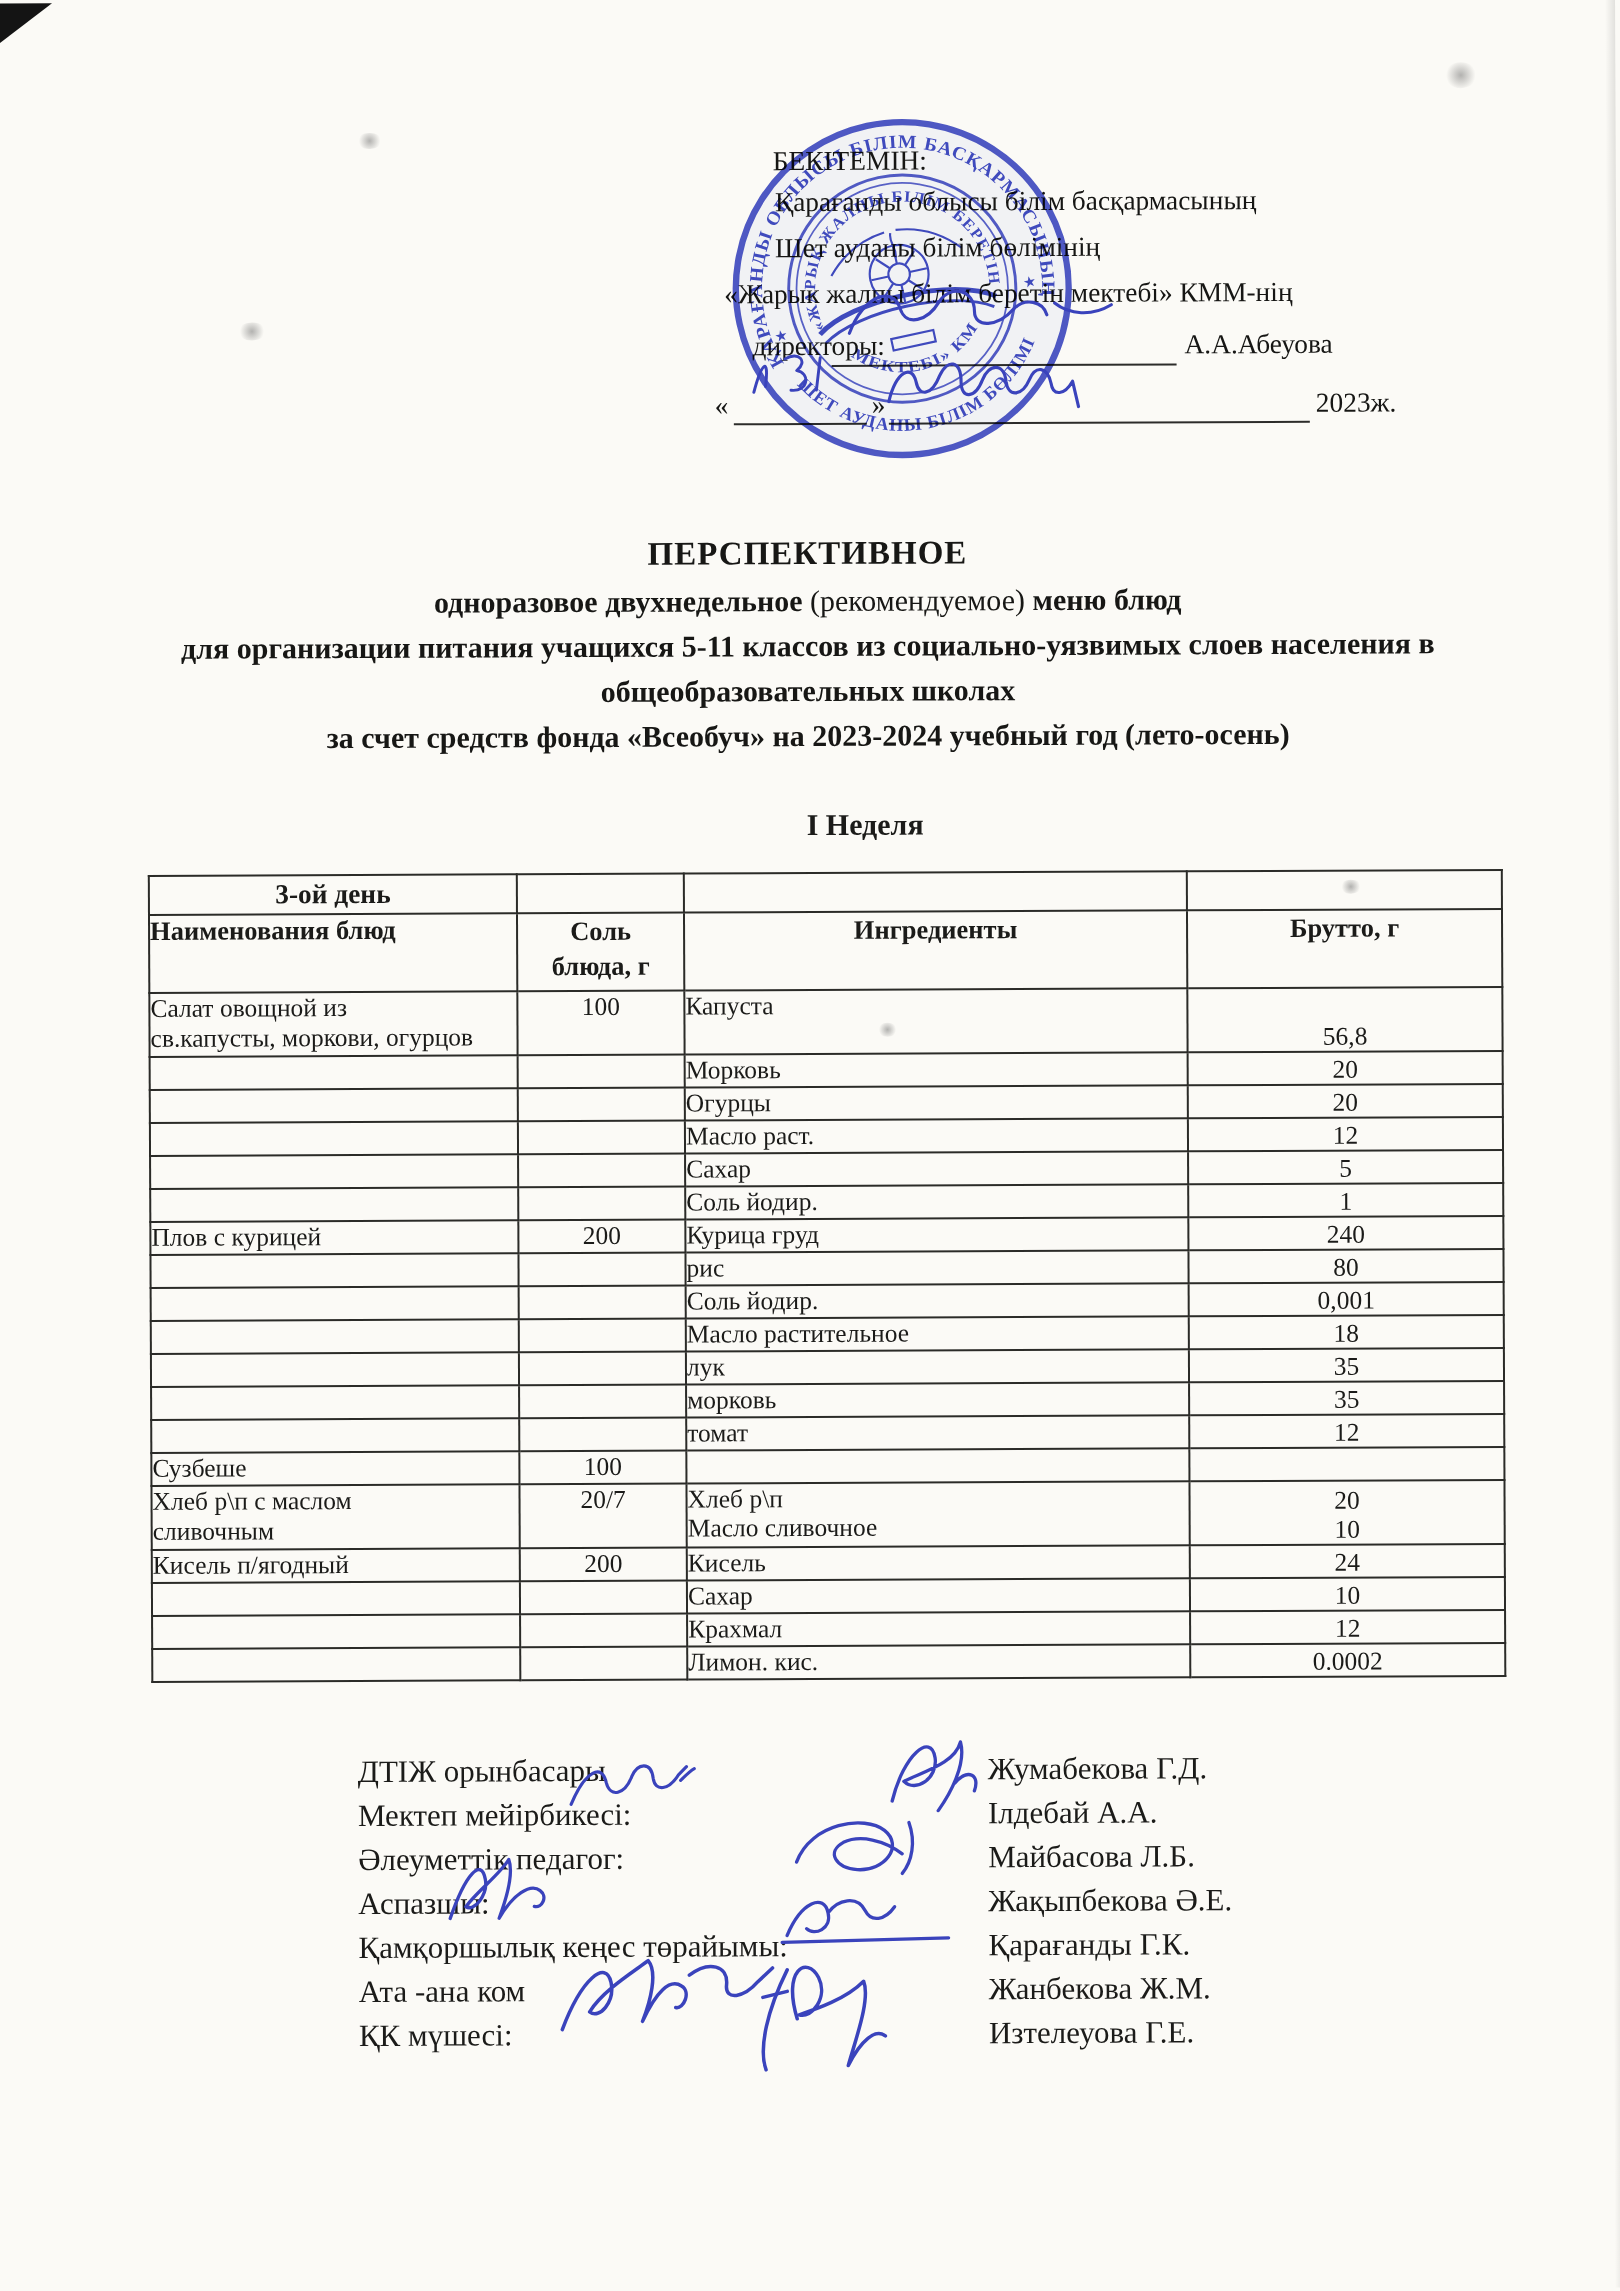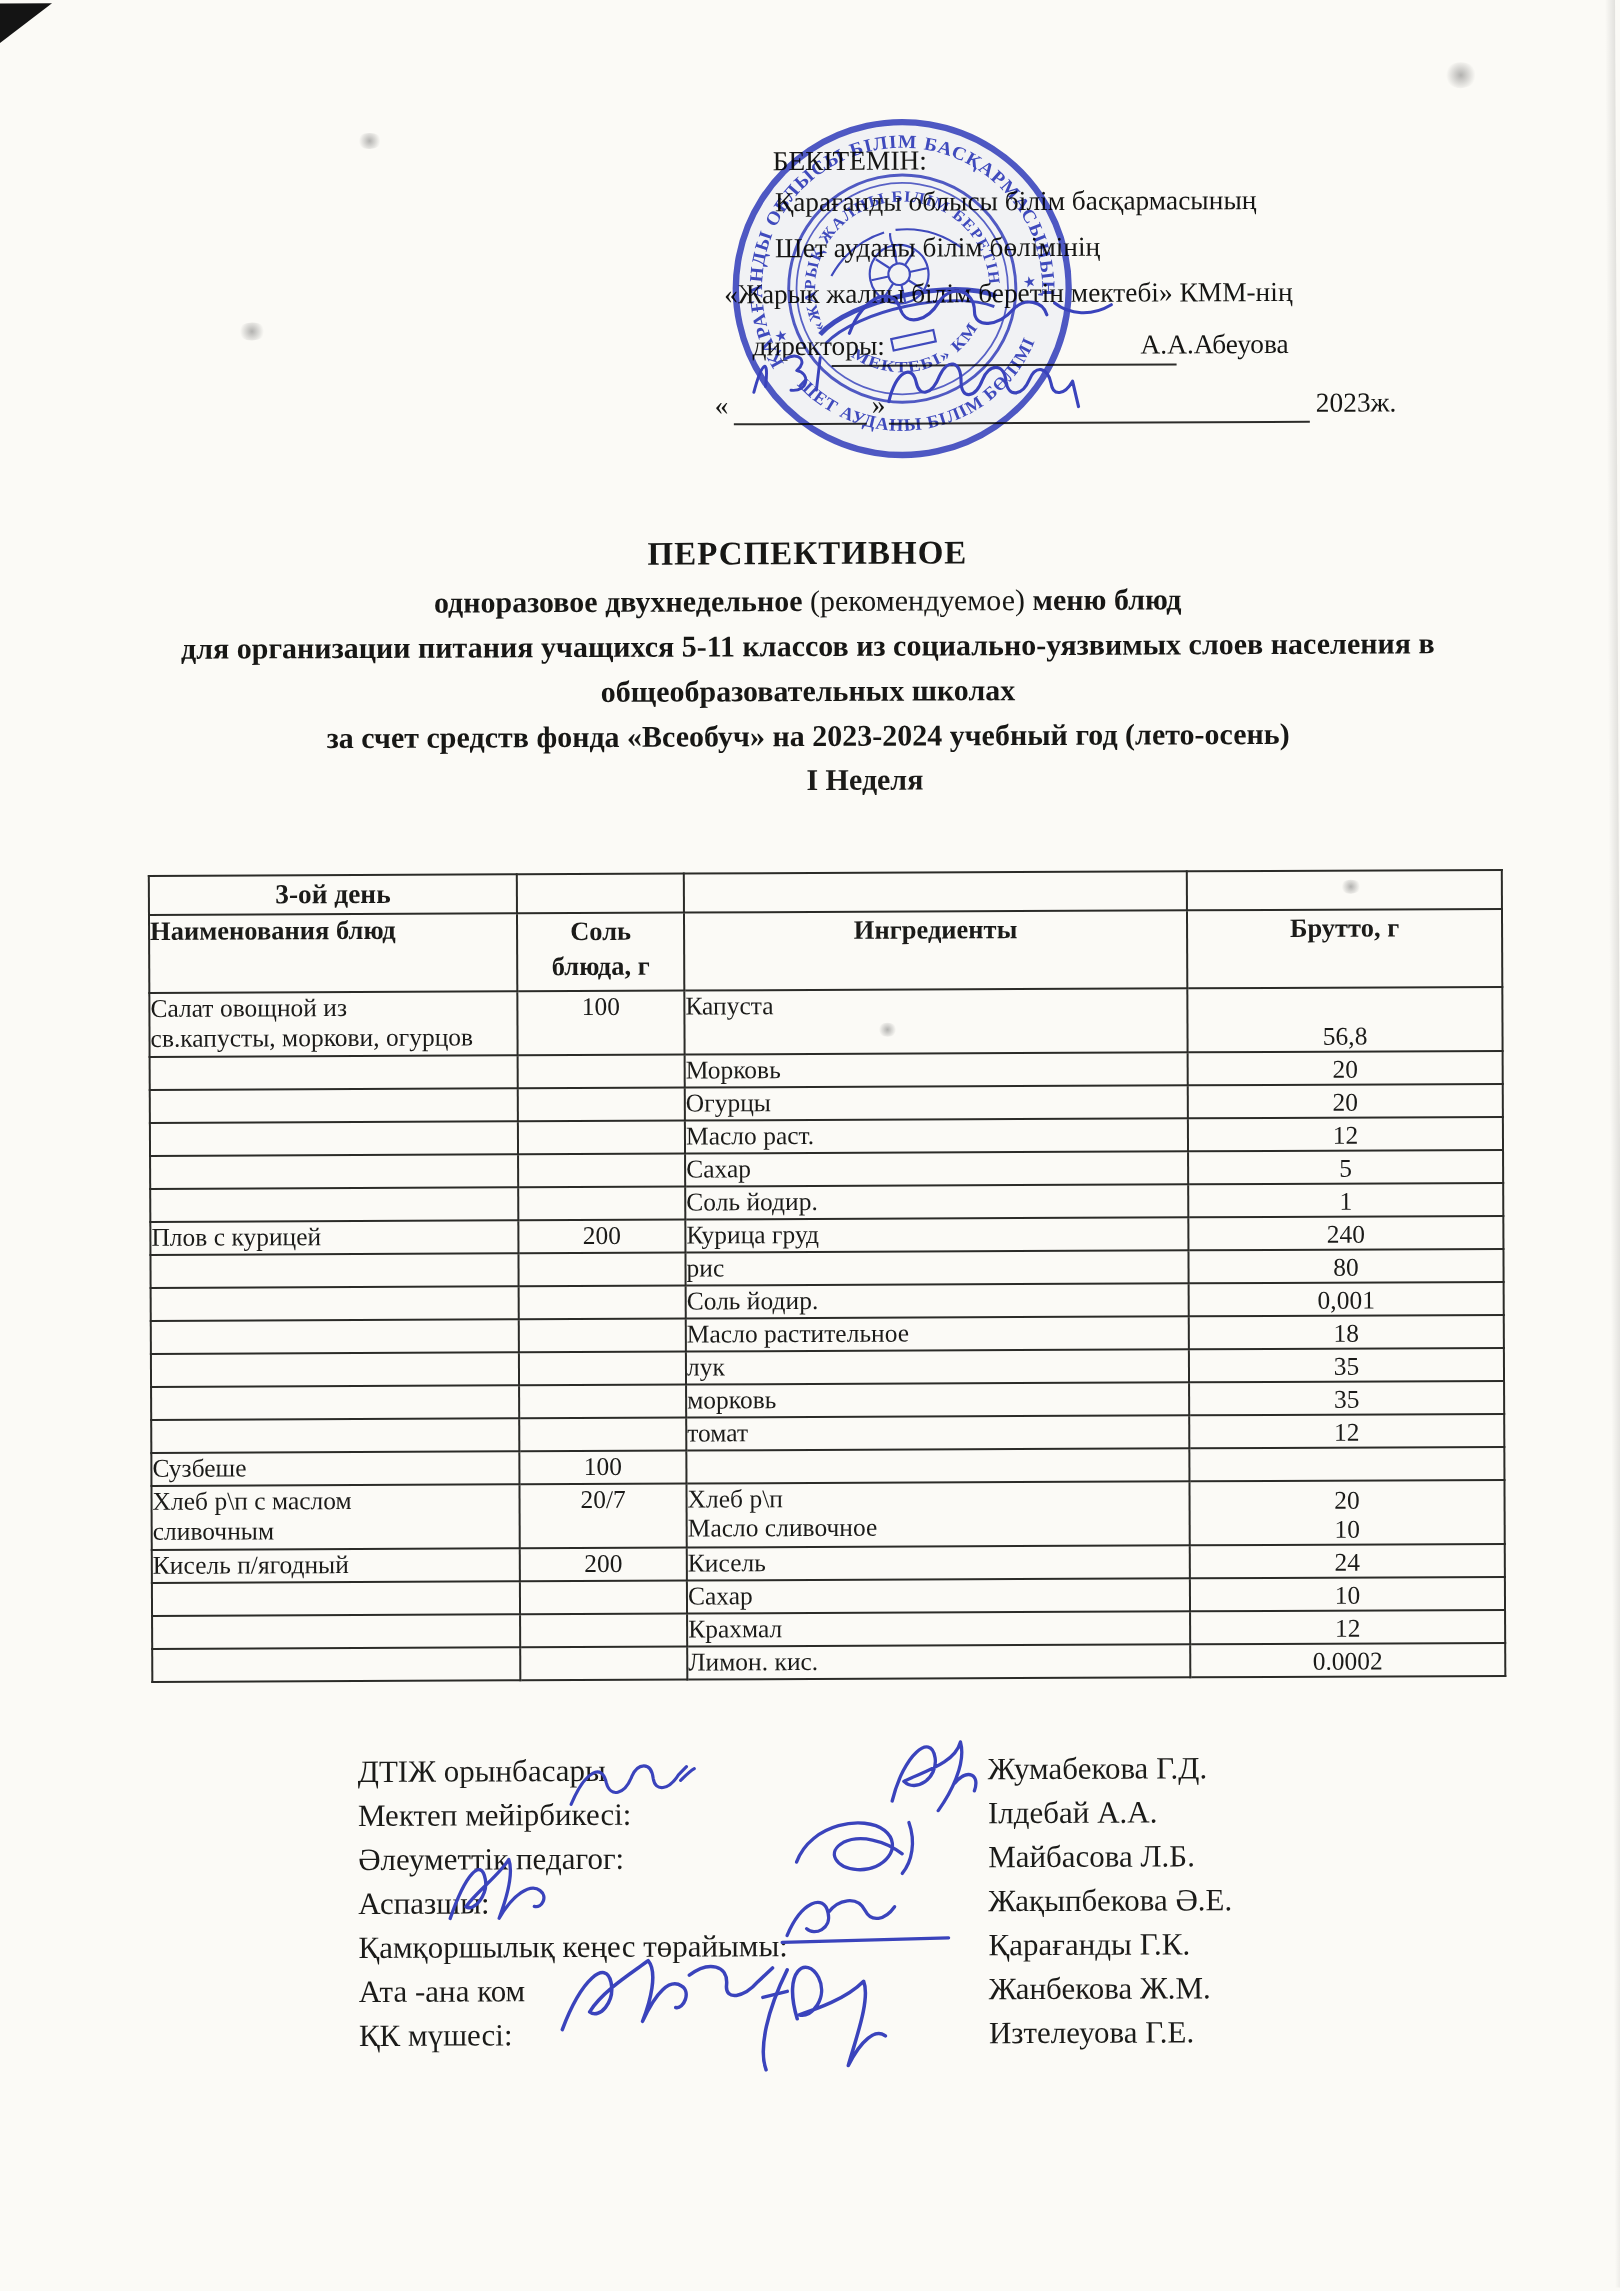--- a/index.html
+++ b/index.html
@@ -43,21 +43,21 @@
 <body>
 
 <div class="page">
   <div class="sheet">
 
     <div class="ap-line" style="left:777px;top:146px">БЕКІТЕМІН:</div>
     <div class="ap-line" style="left:779px;top:187px">Қарағанды облысы білім басқармасының</div>
     <div class="ap-line" style="left:779px;top:233px">Шет ауданы білім бөлімінің</div>
     <div class="ap-line" style="left:728px;top:279px">«Жарык жалпы білім беретін мектебі» КММ-нің</div>
     <div class="ap-line" style="left:756px;top:331px">директоры:</div>
-    <div class="ap-line" style="left:1144px;top:331px">А.А.Абеуова</div>
+    <div class="ap-line" style="left:1188px;top:331px">А.А.Абеуова</div>
     <div class="uline" style="left:835px;top:365px;width:345px"></div>
     <div class="ap-line" style="left:718px;top:390px">«</div>
     <div class="ap-line" style="left:875px;top:390px">»</div>
     <div class="uline" style="left:737px;top:423px;width:133px"></div>
     <div class="uline" style="left:892px;top:423px;width:421px"></div>
     <div class="ap-line" style="left:1319px;top:390px">2023ж.</div>
 
     <svg class="stamp" style="left:720px;top:103px" width="372" height="372" viewBox="0 0 380 380">
       <g transform="rotate(-12 190 190)">
         <circle cx="190" cy="190" r="169" fill="rgba(76,96,205,0.06)" stroke="none"></circle>
@@ -110,21 +110,21 @@
       <path stroke-width="3.2" d="M210,140 C218,108 234,102 238,120 C241,136 254,134 262,114 C270,96 284,98 284,120 C284,138 298,138 306,118 C312,102 328,100 330,120 C332,136 346,136 354,118 C360,104 372,104 376,122 C378,136 390,134 398,120 L404,146"></path>
       <path stroke-width="3" d="M72,130 C80,100 88,92 84,124 M104,96 C118,88 128,98 116,108 C130,110 128,130 110,128 M140,95 L136,128"></path>
     </svg>
 
     <div class="t-line t-main" style="top:535px">ПЕРСПЕКТИВНОЕ</div>
     <div class="t-line" style="top:584px"><span>одноразовое двухнедельное </span><span class="reg">(рекомендуемое)</span><span> меню блюд</span></div>
     <div class="t-line" style="top:629px">для организации питания учащихся 5-11 классов из социально-уязвимых слоев населения в</div>
     <div class="t-line" style="top:674px">общеобразовательных школах</div>
     <div class="t-line" style="top:719px">за счет средств фонда «Всеобуч» на 2023-2024 учебный год (лето-осень)</div>
 
-    <div class="week abs" style="left:808px;top:763px">I Неделя</div>
+    <div class="week abs" style="left:808px;top:808px">I Неделя</div>
 
     <table class="menu">
       <colgroup>
           <col style="width:368px">
           <col style="width:167px">
           <col style="width:503px">
           <col style="width:315px">
         </colgroup>
       <tbody>
         <tr>

